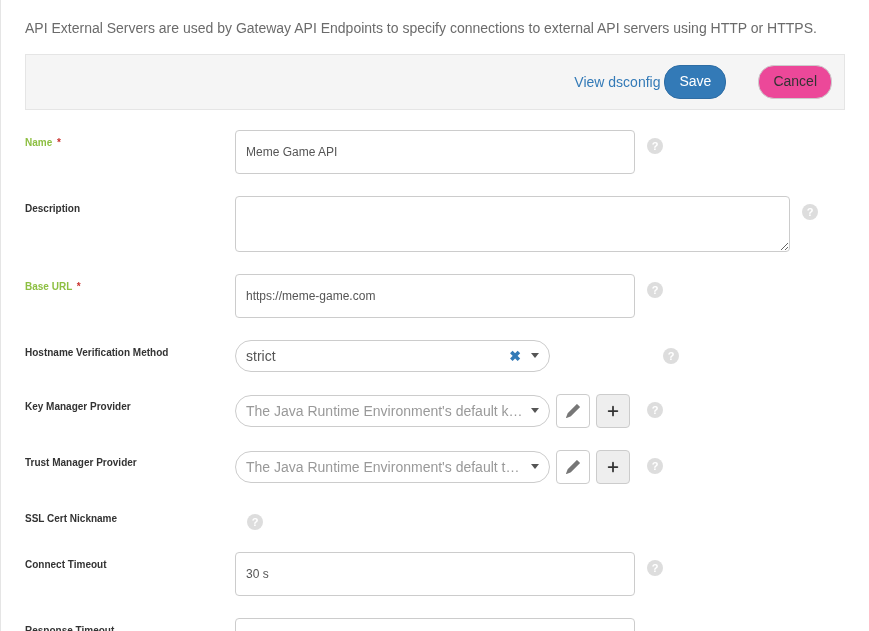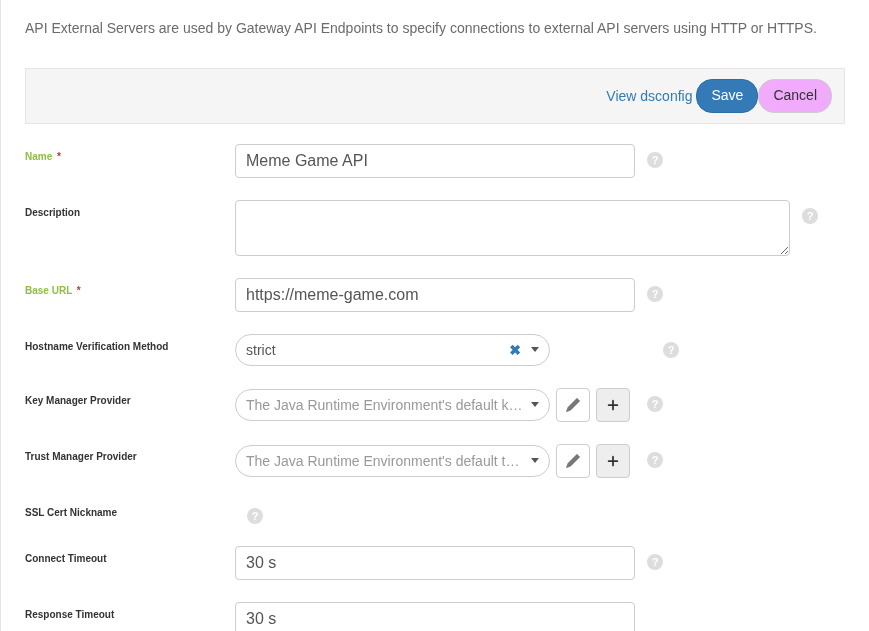--- a/index.html
+++ b/index.html
@@ -17,21 +17,21 @@
   }
   h1.title {
     font-size: 26px;
     font-weight: 400;
     margin: 0 0 4px 0;
     color: #333;
   }
   .subtitle {
     color: #6b6b6b;
     font-size: 14px;
-    margin-bottom: 32px;
+    margin-bottom: 18px;
   }
   .action-bar {
     background: #f5f5f5;
     border: 1px solid #e5e5e5;
     padding: 10px 12px;
     display: flex;
     justify-content: flex-end;
     align-items: center;
     gap: 0;
     margin-bottom: 20px;
@@ -51,23 +51,24 @@
     cursor: pointer;
     border: 1px solid transparent;
     line-height: 1.4;
   }
   .btn-primary {
     background: #337ab7;
     color: #fff;
     border-color: #2e6da4;
   }
   .btn-default {
-    background: #f0abfc;
+    background: #ec4899;
     color: #333;
     border-color: #ccc;
+    margin-left: 32px;
   }
   .form-row {
     display: flex;
     align-items: flex-start;
     margin-bottom: 22px;
   }
   .label-col {
     width: 210px;
     padding-top: 7px;
     font-size: 10px;
@@ -88,22 +89,22 @@
     gap: 6px;
     align-items: center;
   }
   .help-col {
     padding-left: 12px;
     padding-top: 7px;
     color: #ccc;
   }
   input[type="text"], textarea {
     width: 100%;
-    padding: 7px 10px;
-    font-size: 16px;
+    padding: 14px 10px;
+    font-size: 12px;
     border: 1px solid #ccc;
     border-radius: 4px;
     color: #555;
     font-family: inherit;
   }
   textarea {
     width: 555px;
     height: 56px;
     resize: both;
   }

